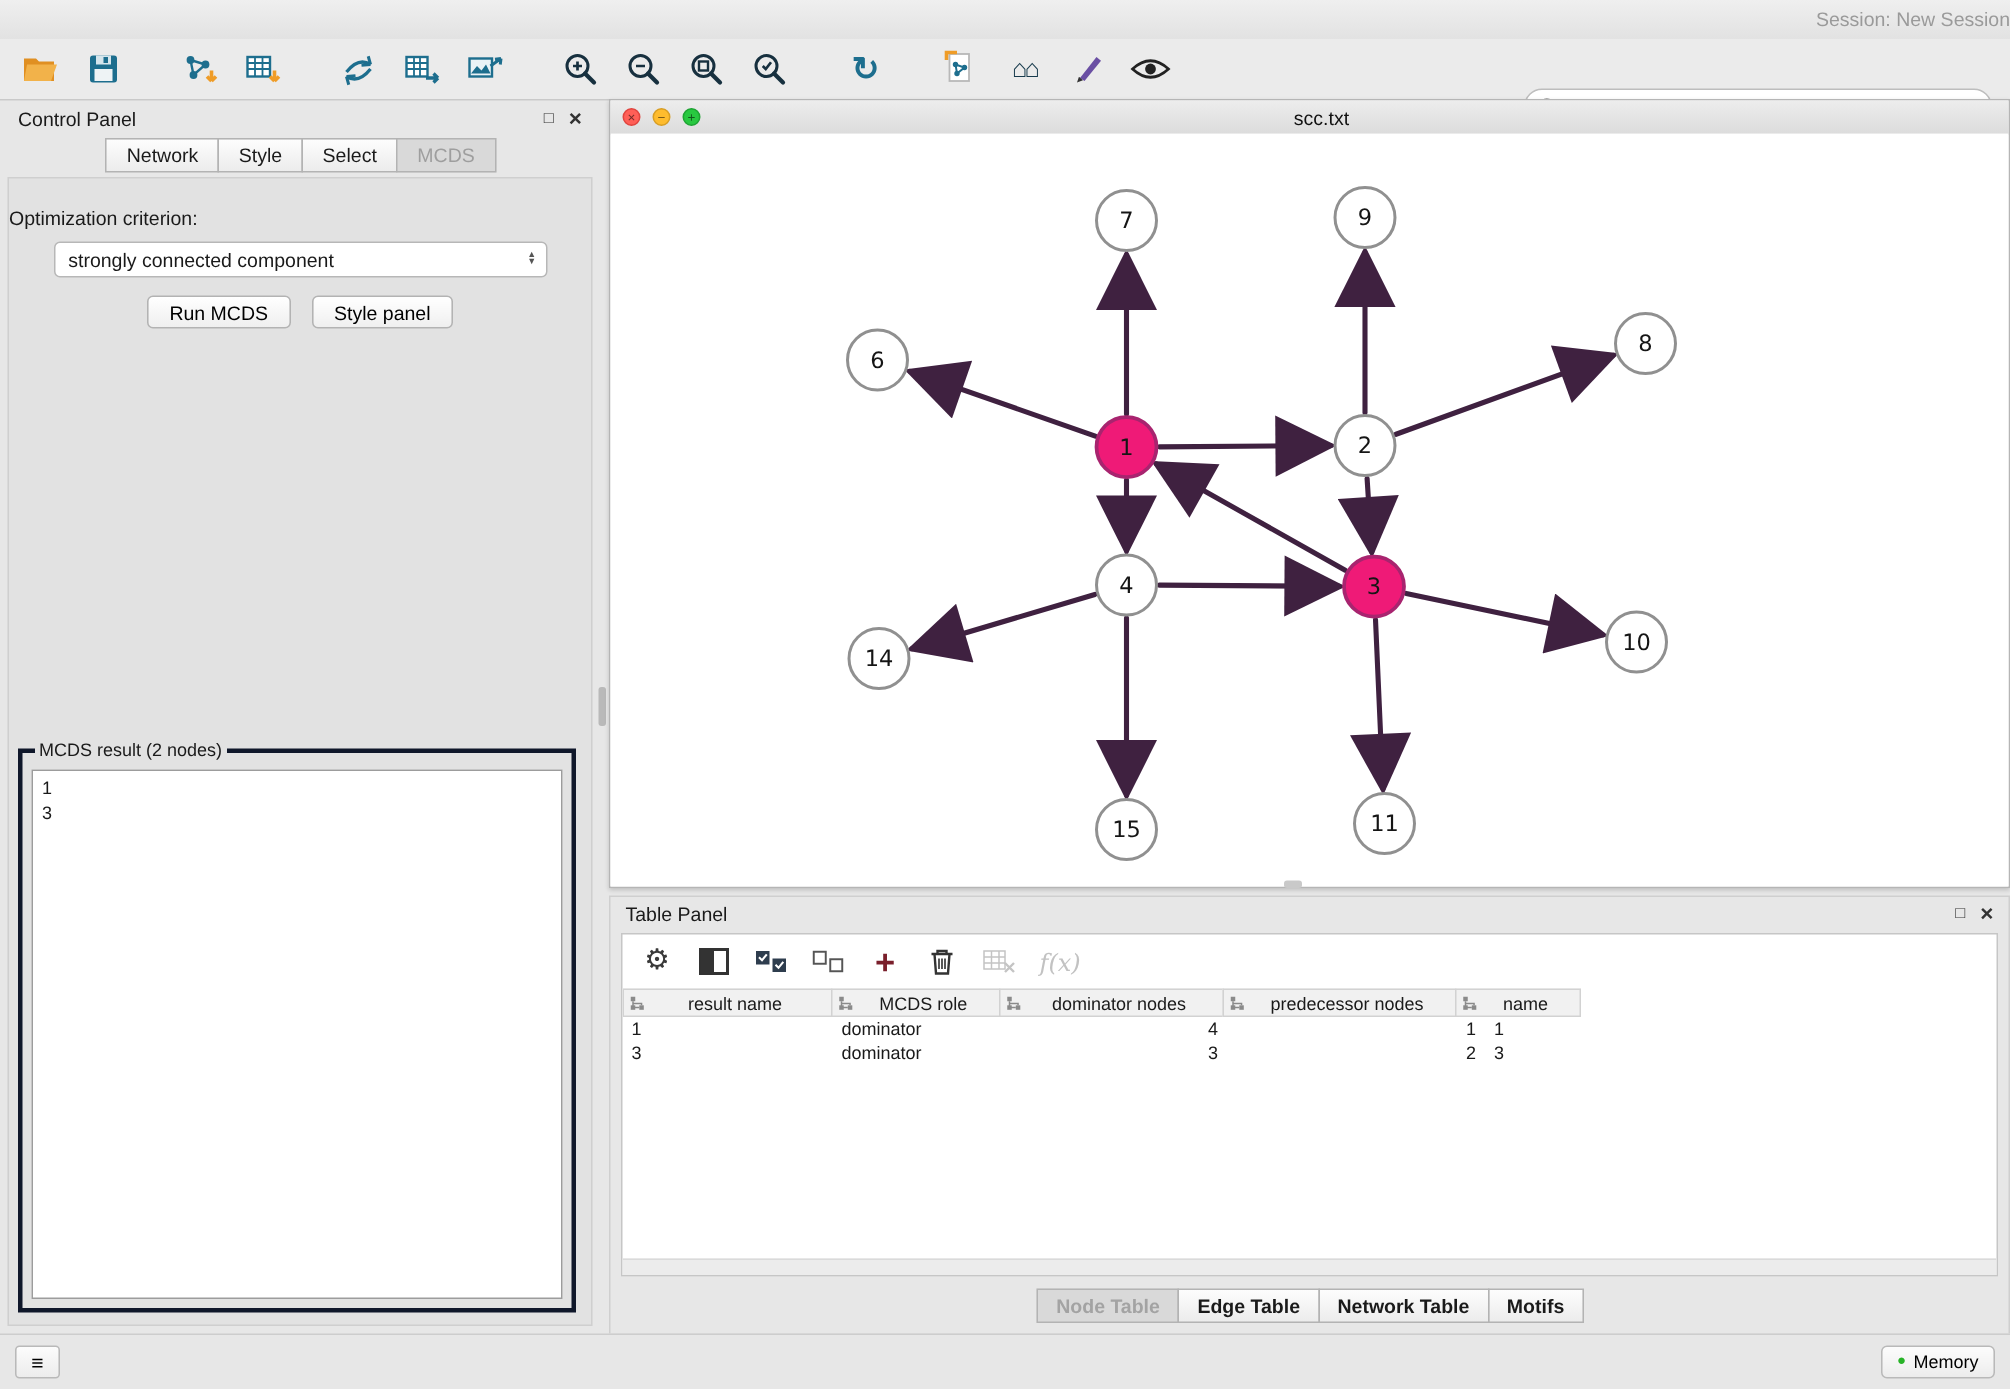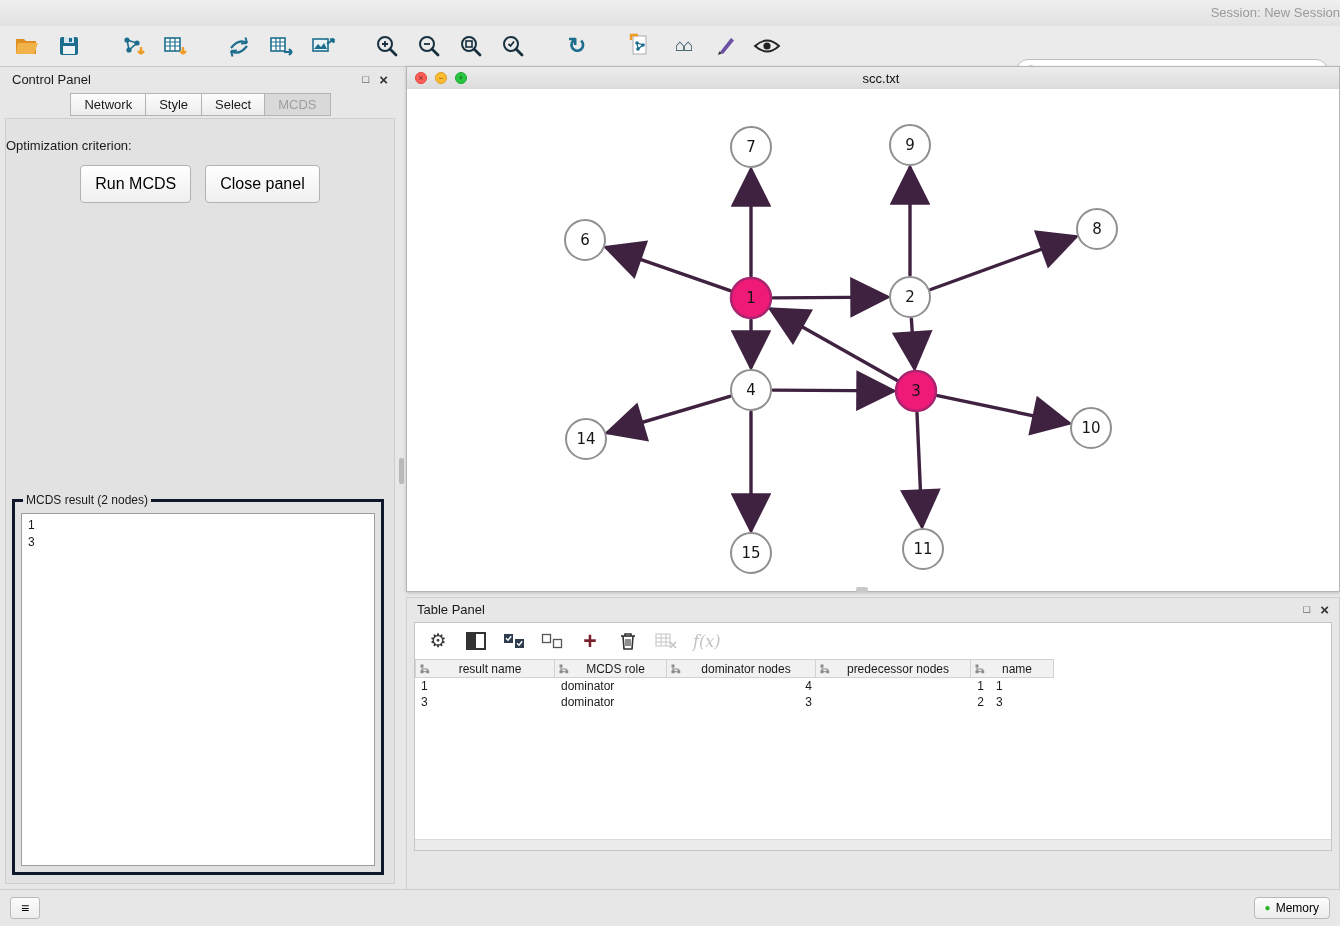--- a/index.html
+++ b/index.html
@@ -22,34 +22,34 @@
     border:1px solid #bdbdbd;border-radius:12px;display:flex;align-items:center;padding:0 9px;}
   .search-box input{border:none;outline:none;flex:1;font-size:12px;font-family:inherit;
     background:transparent;margin-left:5px;}
 
   
   .control-panel{position:absolute;left:0;top:66px;width:400px;height:824px;}
   .cp-header{height:26px;display:flex;align-items:center;padding:0 12px;font-size:13px;}
   .panel-btns{margin-left:auto;display:flex;gap:10px;align-items:center;}
   .panel-btn{font-size:11px;color:#333;line-height:1;}
   .panel-btn.close{font-weight:bold;font-size:15px;}
-  .cp-tabs{height:24px;display:flex;justify-content:center;align-items:center;}
+  .cp-tabs{height:24px;display:flex;justify-content:center;align-items:flex-start;}
   .cp-tab{border:1px solid #b3b3b3;background:linear-gradient(#fdfdfd,#ececec);
     padding:3px 13px;font-size:13px;margin-right:-1px;}
   .cp-tab.active{background:#d9d9d9;color:#9e9e9e;}
   .cp-body{position:absolute;left:5px;right:5px;top:52px;bottom:6px;background:#e2e2e2;
     border:1px solid #cfcfcf;}
   .opt-label{text-align:left;margin-top:19px;font-size:13px;}
   .dropdown{margin:8px auto 0;width:312px;height:22px;background:#fff;border:1px solid #b7b7b7;
     border-radius:4px;display:flex;align-items:center;padding:0 6px 0 9px;font-size:13px;}
   .dd-arrows{margin-left:auto;display:flex;flex-direction:column;font-size:6px;color:#555;
     line-height:5px;text-align:center;}
   .btn-row{display:flex;justify-content:center;gap:14px;margin-top:12px;}
-  .push-btn{height:38px;padding:0 14px;background:linear-gradient(#ffffff,#efefef);
-    border:1px solid #b3b3b3;border-radius:4px;font-size:16px;font-family:inherit;}
+  .push-btn{height:22px;padding:0 14px;background:linear-gradient(#ffffff,#efefef);
+    border:1px solid #b3b3b3;border-radius:4px;font-size:13px;font-family:inherit;}
   .result-fieldset{position:absolute;left:6px;right:10px;top:374px;bottom:8px;
     border:3px solid #0f172a;margin:0;padding:6px;}
   .result-fieldset legend{font-size:12px;padding:0 3px;margin-left:2px;}
   .result-box{width:100%;height:100%;background:#fff;border:1px solid #9c9c9c;
     padding:3px 6px;font-size:12px;line-height:17px;overflow:auto;box-sizing:border-box;}
 
   
   .network-window{position:absolute;left:406px;top:66px;right:0;height:524px;background:#fff;
     border:1px solid #b5b5b5;box-shadow:0 1px 3px rgba(0,0,0,.18);}
   .nw-titlebar{height:22px;background:linear-gradient(#ededed,#dcdcdc);
@@ -242,23 +242,30 @@
     </span>
   </div>
   <div class="cp-tabs">
       <div class="cp-tab">Network</div>
       <div class="cp-tab">Style</div>
       <div class="cp-tab">Select</div>
       <div class="cp-tab active">MCDS</div>
     </div>
   <div class="cp-body">
     <div class="opt-label">Optimization criterion:</div>
+    <div class="dropdown">
+      <span>strongly connected component</span>
+      <span class="dd-arrows">
+        <span>▲</span>
+          <span>▼</span>
+      </span>
+    </div>
     <div class="btn-row">
       <button class="push-btn">Run MCDS</button>
-      <button class="push-btn">Close panel</button>
+      <button class="push-btn">Style panel</button>
     </div>
     <fieldset class="result-fieldset">
       <legend>MCDS result (2 nodes)</legend>
       <div class="result-box">
           <div class="result-line">1</div>
           <div class="result-line">3</div>
         </div>
     </fieldset>
   </div>
 </div>
@@ -437,20 +444,26 @@
         <div class="tr">
           <div class="td" style="width: 140px; text-align: left;">3</div>
           <div class="td" style="width: 113px; text-align: left;">dominator</div>
           <div class="td" style="width: 150px; text-align: right;">3</div>
           <div class="td" style="width: 172px; text-align: right;">2</div>
           <div class="td" style="width: 84px; text-align: left;">3</div>
         </div>
       </div>
     <div class="h-scroll"></div>
   </div>
+  <div class="tp-tabs">
+      <div class="tp-tab active">Node Table</div>
+      <div class="tp-tab">Edge Table</div>
+      <div class="tp-tab">Network Table</div>
+      <div class="tp-tab">Motifs</div>
+    </div>
 </div>
 
 <div class="statusbar">
   <button class="menu-btn">
     <span>≡</span>
   </button>
   <button class="memory-btn">
     <span class="memory-dot">●</span>
     <span>Memory</span>
   </button>

